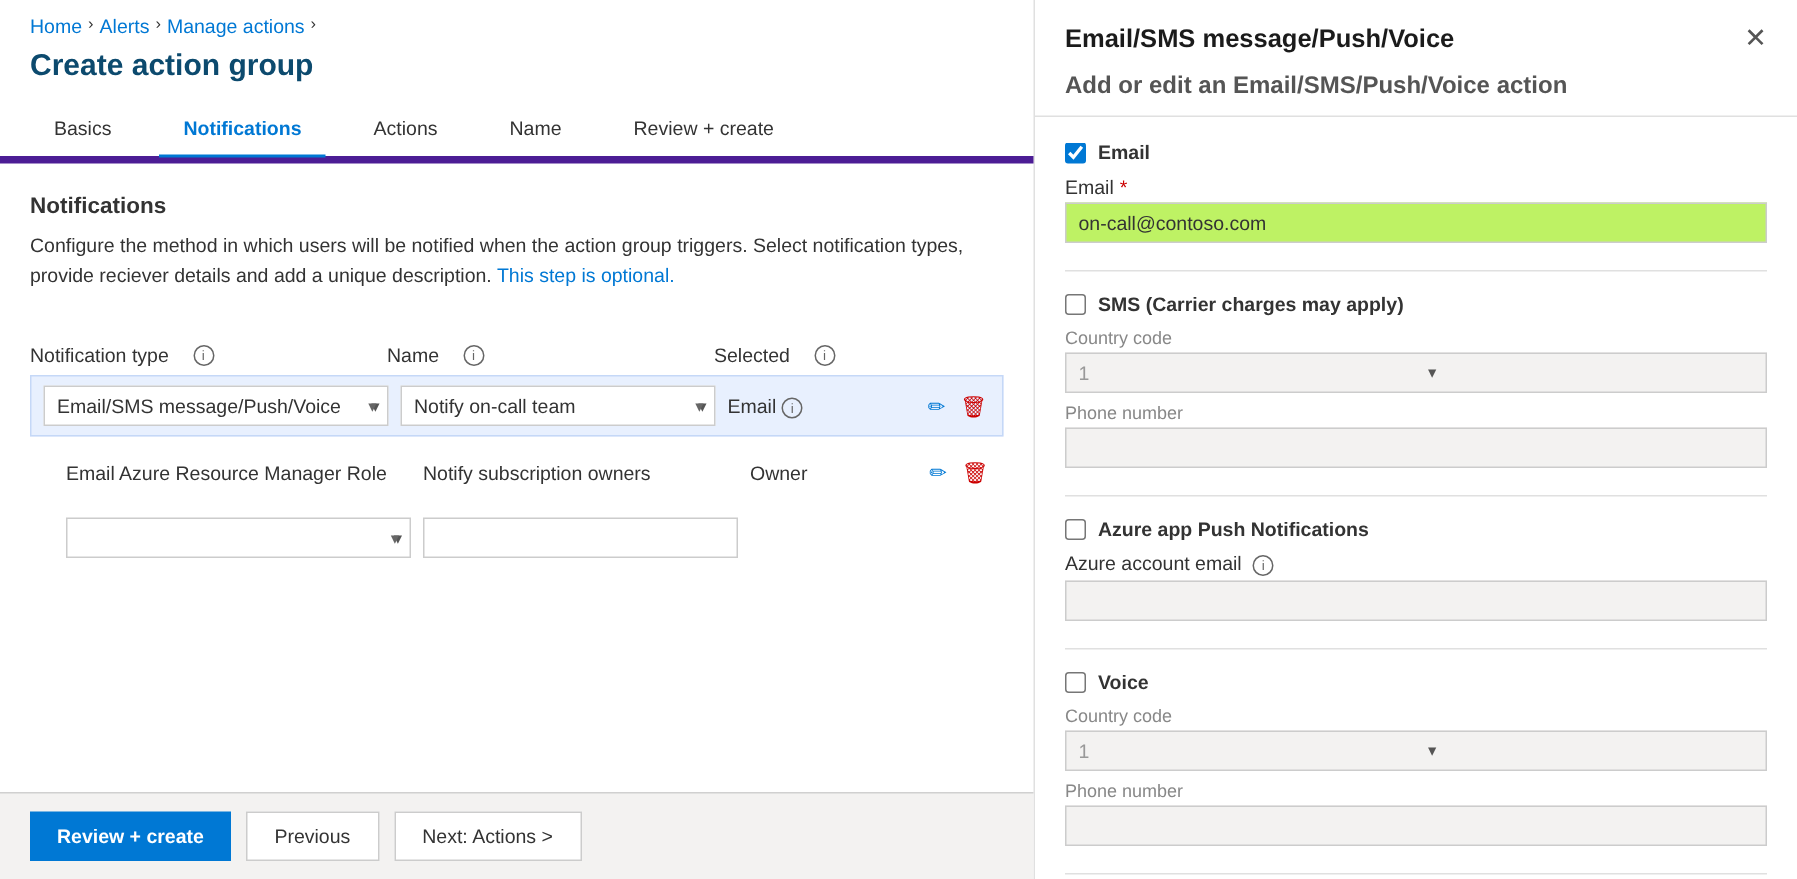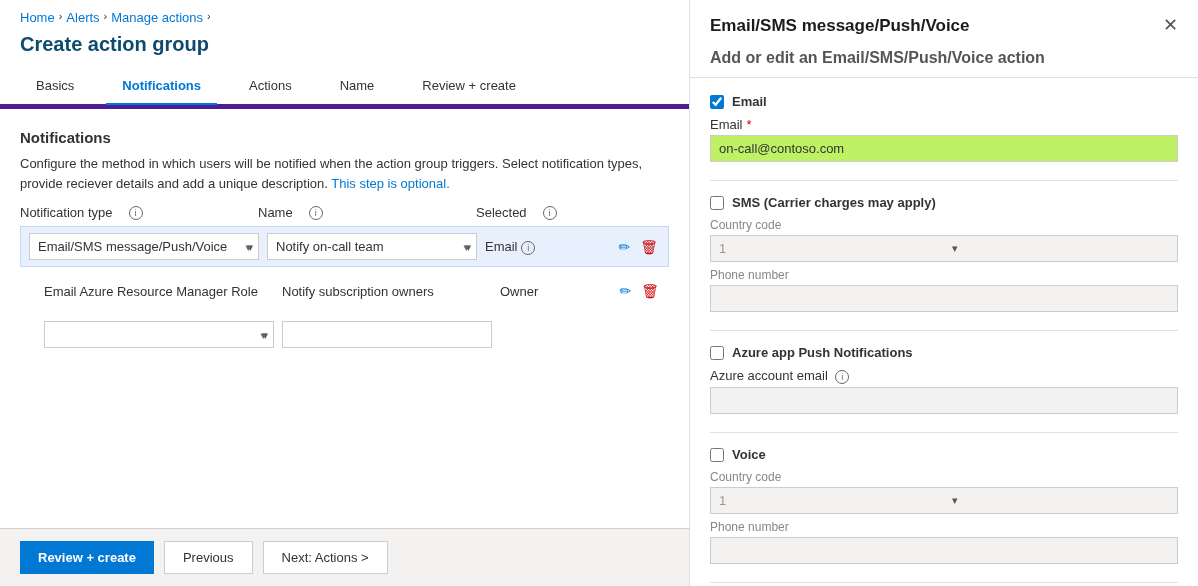--- a/index.html
+++ b/index.html
@@ -10,21 +10,21 @@
     .breadcrumb { padding: 10px 20px 4px; font-size: 12px; color: #0078d4; display: flex; align-items: flex-start; gap: 4px; }
     .breadcrumb span { color: #333; }
     .breadcrumb a { color: #0078d4; text-decoration: none; }
     .breadcrumb-sep { color: #999; font-size: 11px; }
     .page-title { padding: 4px 20px 12px; font-size: 20px; font-weight: 600; color: #0c4a6e; }
     .tabs { display: flex; padding: 0 20px; border-bottom: 5px solid #4c1d95; gap: 16px; }
     .tab { padding: 10px 16px; cursor: pointer; font-size: 13px; color: #333; border-bottom: 2px solid transparent; margin-bottom: -1px; }
     .tab.active { color: #0078d4; border-bottom: 2px solid #0078d4; font-weight: 600; }
     .left-content { flex: 1; overflow-y: auto; padding: 20px; }
     .section-title { font-size: 15px; font-weight: 600; margin-bottom: 8px; }
-    .section-desc { font-size: 13px; color: #333; line-height: 1.5; margin-bottom: 12px; }
+    .section-desc { font-size: 13px; color: #333; line-height: 1.5; margin-bottom: 36px; }
     .section-desc a { color: #0078d4; text-decoration: none; }
     .table-header { display: grid; grid-template-columns: 230px 210px 1fr; gap: 8px; margin-bottom: 6px; color: #666; font-size: 12px; align-items: center; }
     .table-header .col-label { display: flex; align-items: center; gap: 16px; }
     .info-icon { display: inline-flex; align-items: center; justify-content: center; width: 14px; height: 14px; border: 1px solid #666; border-radius: 50%; font-size: 9px; color: #666; cursor: pointer; }
     .table-row { display: grid; grid-template-columns: 230px 210px 1fr; gap: 8px; margin-bottom: 8px; align-items: center; background: #fafafa; padding: 6px 8px; border: 1px solid #e8e8e8; }
     .table-row-2 { display: grid; grid-template-columns: 230px 210px 1fr; gap: 8px; margin-bottom: 8px; align-items: center; padding: 6px 8px; margin-left: 16px; }
     select, .select-box { width: 100%; padding: 5px 8px; border: 1px solid #ccc; background: #fff; appearance: none; font-size: 13px; color: #333; cursor: pointer; }
     .select-wrapper { position: relative; }
     .select-wrapper::after { content: '▾'; position: absolute; right: 8px; top: 50%; transform: translateY(-50%); color: #666; pointer-events: none; font-size: 11px; }
     .row-actions { display: flex; gap: 6px; align-items: center; justify-content: flex-end; }

